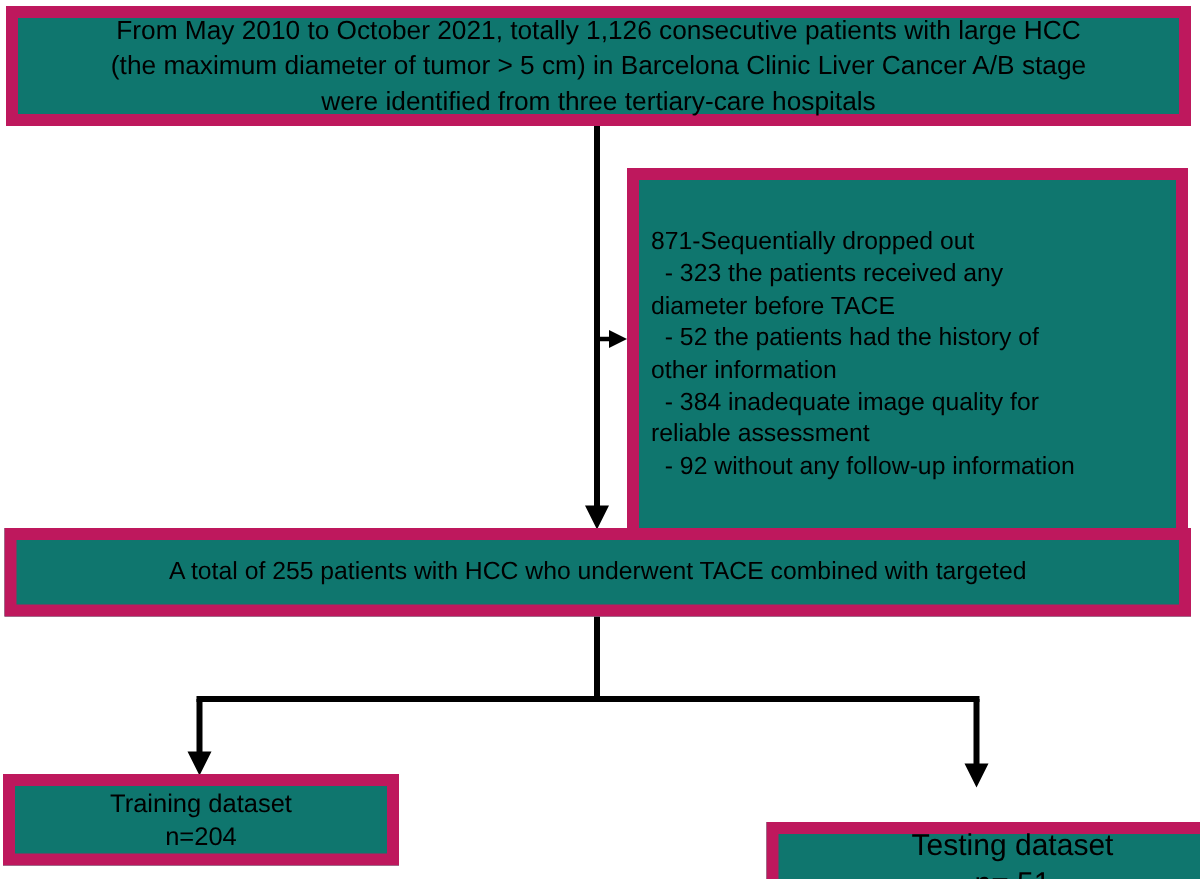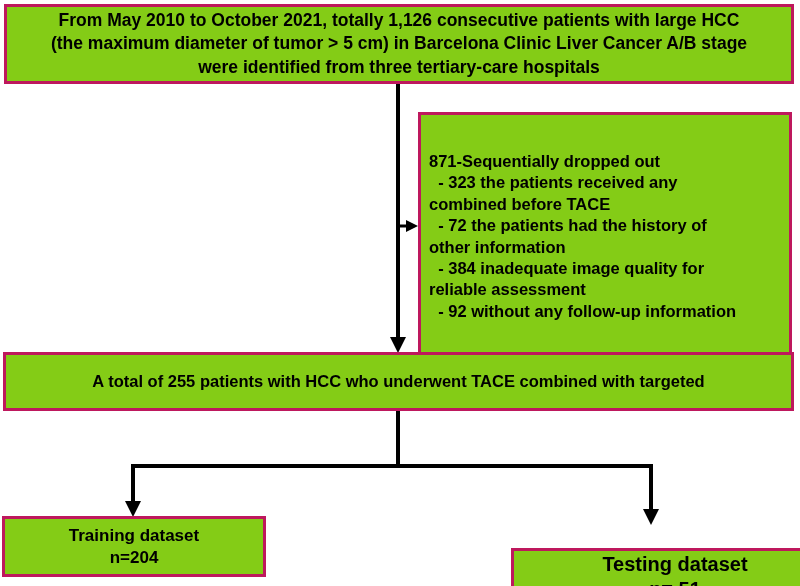--- a/index.html
+++ b/index.html
@@ -14,24 +14,24 @@
   #flowchart {
     position: relative;
     width: 800px;
     height: 586px;
     background: #ffffff;
     overflow: hidden;
   }
   .node {
     position: absolute;
     box-sizing: border-box;
-    border: 3px solid #be185d;
-    background: #84cc16;
+    border: 8px solid #be185d;
+    background: #0f766e;
     color: #000000;
-    font-weight: bold;
+    font-weight: normal;
     display: flex;
     flex-direction: column;
     justify-content: center;
   }
   .node.center-text {
     text-align: center;
     align-items: center;
   }
   .node.left-text {
     text-align: left;
@@ -140,22 +140,22 @@
 
   <div class="node center-text" id="node-cohort">
     <span class="line">From May 2010 to October 2021, totally 1,126 consecutive patients with large HCC</span>
     <span class="line">(the maximum diameter of tumor &gt; 5 cm) in Barcelona Clinic Liver Cancer A/B stage</span>
     <span class="line">were identified from three tertiary-care hospitals</span>
   </div>
 
   <div class="node left-text" id="node-exclusions">
     <span class="line">871-Sequentially dropped out</span>
     <span class="line">  - 323 the patients received any</span>
-    <span class="line">combined before TACE</span>
-    <span class="line">  - 72 the patients had the history of</span>
+    <span class="line">diameter before TACE</span>
+    <span class="line">  - 52 the patients had the history of</span>
     <span class="line">other information</span>
     <span class="line">  - 384 inadequate image quality for</span>
     <span class="line">reliable assessment</span>
     <span class="line">  - 92 without any follow-up information</span>
   </div>
 
   <div class="node center-text" id="node-enrolled">
     <span class="line">A total of 255 patients with HCC who underwent TACE combined with targeted</span>
   </div>
 

